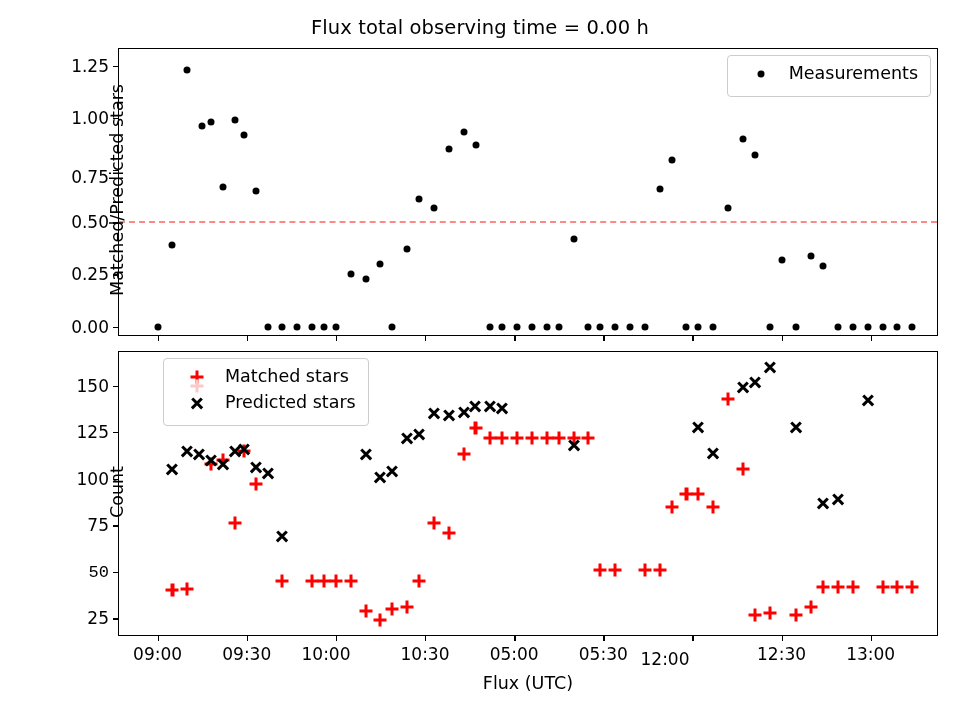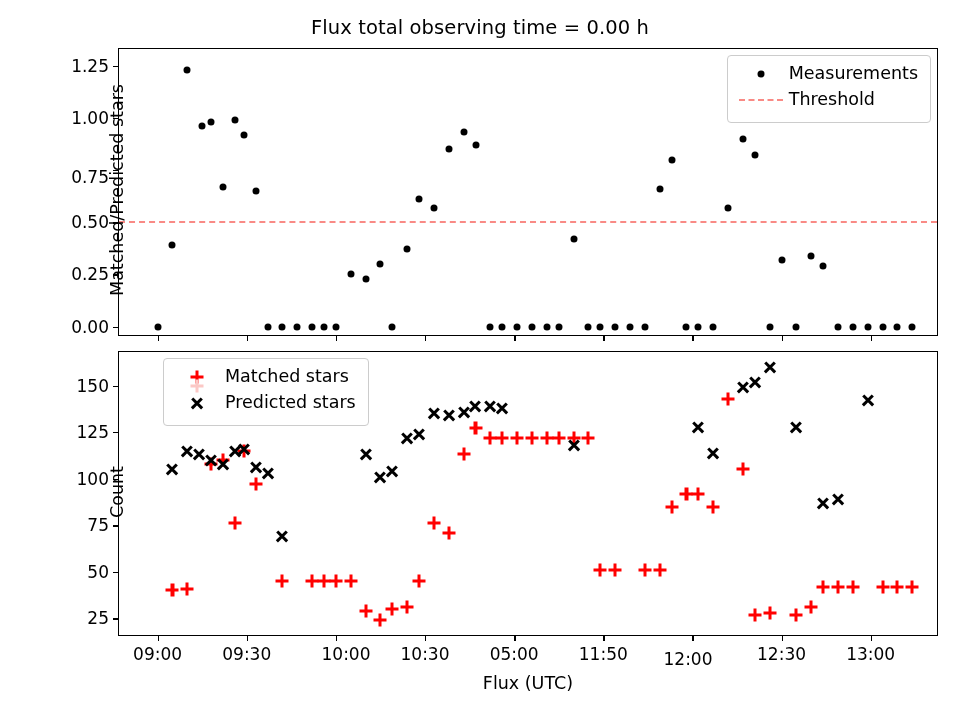--- a/index.html
+++ b/index.html
@@ -316,26 +316,20 @@
         <span class="xtick-mark" style="left: 751.667px;"></span>
       </div>
     <div class="ylabel" id="ylabel-top">Matched/Predicted stars</div>
 
     <div class="legend" id="legend-top">
       <div class="legend-row">
         <span class="legend-key">
           <span class="pt-dot"></span>
         </span>
         <span class="legend-label">Measurements</span>
-      </div>
-      <div class="legend-row">
-        <span class="legend-key">
-          <span class="dash-sample"></span>
-        </span>
-        <span class="legend-label">Threshold</span>
       </div>
     </div>
   </div>
 
   <div class="axes" id="axes-bottom">
     <div class="plotclip" id="bottom-plot-area">
         <span class="pt-plus" style="color: rgb(255, 0, 0); left: 53.4783px; top: 238.431px;"></span>
         <span class="pt-plus" style="color: rgb(255, 0, 0); left: 68.3333px; top: 236.569px;"></span>
         <span class="pt-plus" style="color: rgb(255, 0, 0); left: 92.1014px; top: 111.765px;"></span>
         <span class="pt-plus" style="color: rgb(255, 0, 0); left: 103.986px; top: 108.039px;"></span>
@@ -413,43 +407,43 @@
         <span class="pt-cross" style="color: rgb(0, 0, 0); left: 650.652px; top: 14.902px;"></span>
         <span class="pt-cross" style="color: rgb(0, 0, 0); left: 677.391px; top: 74.5098px;"></span>
         <span class="pt-cross" style="color: rgb(0, 0, 0); left: 704.13px; top: 150.882px;"></span>
         <span class="pt-cross" style="color: rgb(0, 0, 0); left: 718.986px; top: 147.157px;"></span>
         <span class="pt-cross" style="color: rgb(0, 0, 0); left: 748.696px; top: 48.4314px;"></span>
       </div>
     <div id="bottom-ticks">
         <span class="ytick-mark" style="top: 266.373px;"></span>
         <span class="ytick-label" style="top: 266.373px;">25</span>
         <span class="ytick-mark" style="top: 219.804px;"></span>
-        <span class="ytick-label" style="top: 219.804px;">50</span>
+        <span class="ytick-label" style="top: 219.804px; font-family: Liberation Mono, monospace;">50</span>
         <span class="ytick-mark" style="top: 173.235px;"></span>
         <span class="ytick-label" style="top: 173.235px;">75</span>
         <span class="ytick-mark" style="top: 126.667px;"></span>
         <span class="ytick-label" style="top: 126.667px;">100</span>
         <span class="ytick-mark" style="top: 80.098px;"></span>
         <span class="ytick-label" style="top: 80.098px;">125</span>
         <span class="ytick-mark" style="top: 33.5294px;"></span>
         <span class="ytick-label" style="top: 33.5294px;">150</span>
         <span class="xtick-mark" style="left: 38.6232px;"></span>
         <span class="xtick-label" style="left: 38.6232px;">09:00</span>
         <span class="xtick-mark" style="left: 127.754px;"></span>
         <span class="xtick-label" style="left: 127.754px;">09:30</span>
         <span class="xtick-mark" style="left: 216.884px;"></span>
-        <span class="xtick-label" style="left: 227px;">10:00</span>
+        <span class="xtick-label" style="left: 207px;">10:00</span>
         <span class="xtick-mark" style="left: 306.014px;"></span>
         <span class="xtick-label" style="left: 306.014px;">10:30</span>
         <span class="xtick-mark" style="left: 395.145px;"></span>
         <span class="xtick-label" style="left: 395.145px;">05:00</span>
         <span class="xtick-mark" style="left: 484.275px;"></span>
-        <span class="xtick-label" style="left: 484.275px;">11:50</span>
+        <span class="xtick-label" style="left: 484.275px;">05:30</span>
         <span class="xtick-mark" style="left: 573.406px;"></span>
-        <span class="xtick-label" style="left: 569px; margin-top: 14px;">12:00</span>
+        <span class="xtick-label" style="left: 546px; margin-top: 14px;">12:00</span>
         <span class="xtick-mark" style="left: 662.536px;"></span>
         <span class="xtick-label" style="left: 662.536px;">12:30</span>
         <span class="xtick-mark" style="left: 751.667px;"></span>
         <span class="xtick-label" style="left: 751.667px;">13:00</span>
       </div>
     <div class="ylabel" id="ylabel-bottom">Count</div>
     <div class="xlabel">Flux (UTC)</div>
 
     <div class="legend" id="legend-bottom">
       <div class="legend-row">

